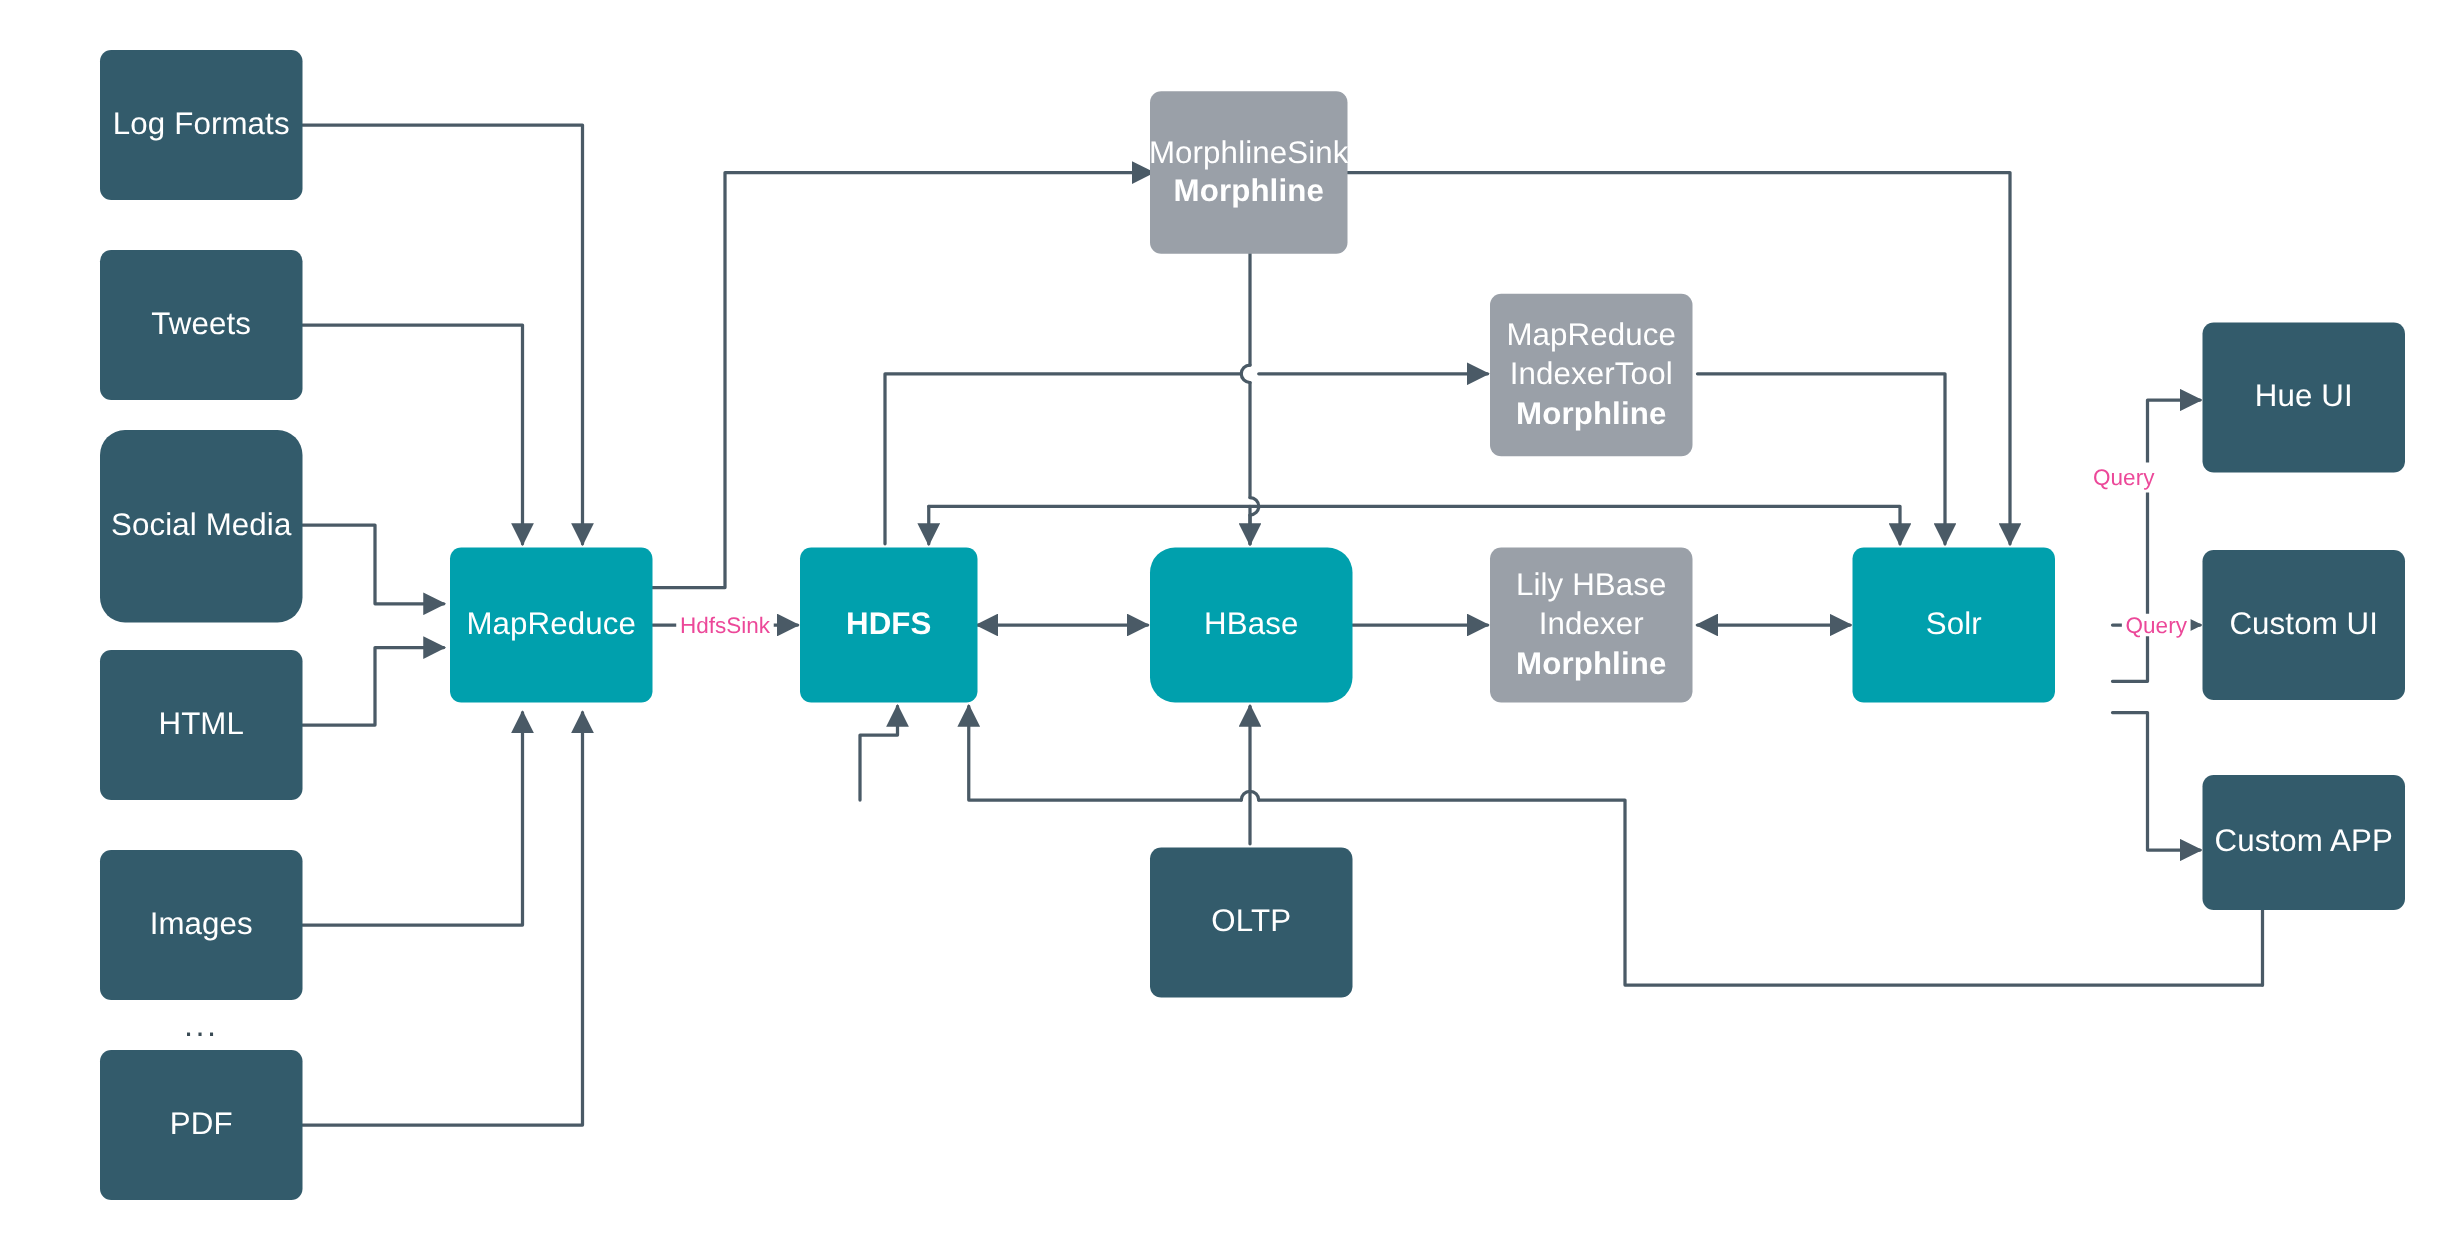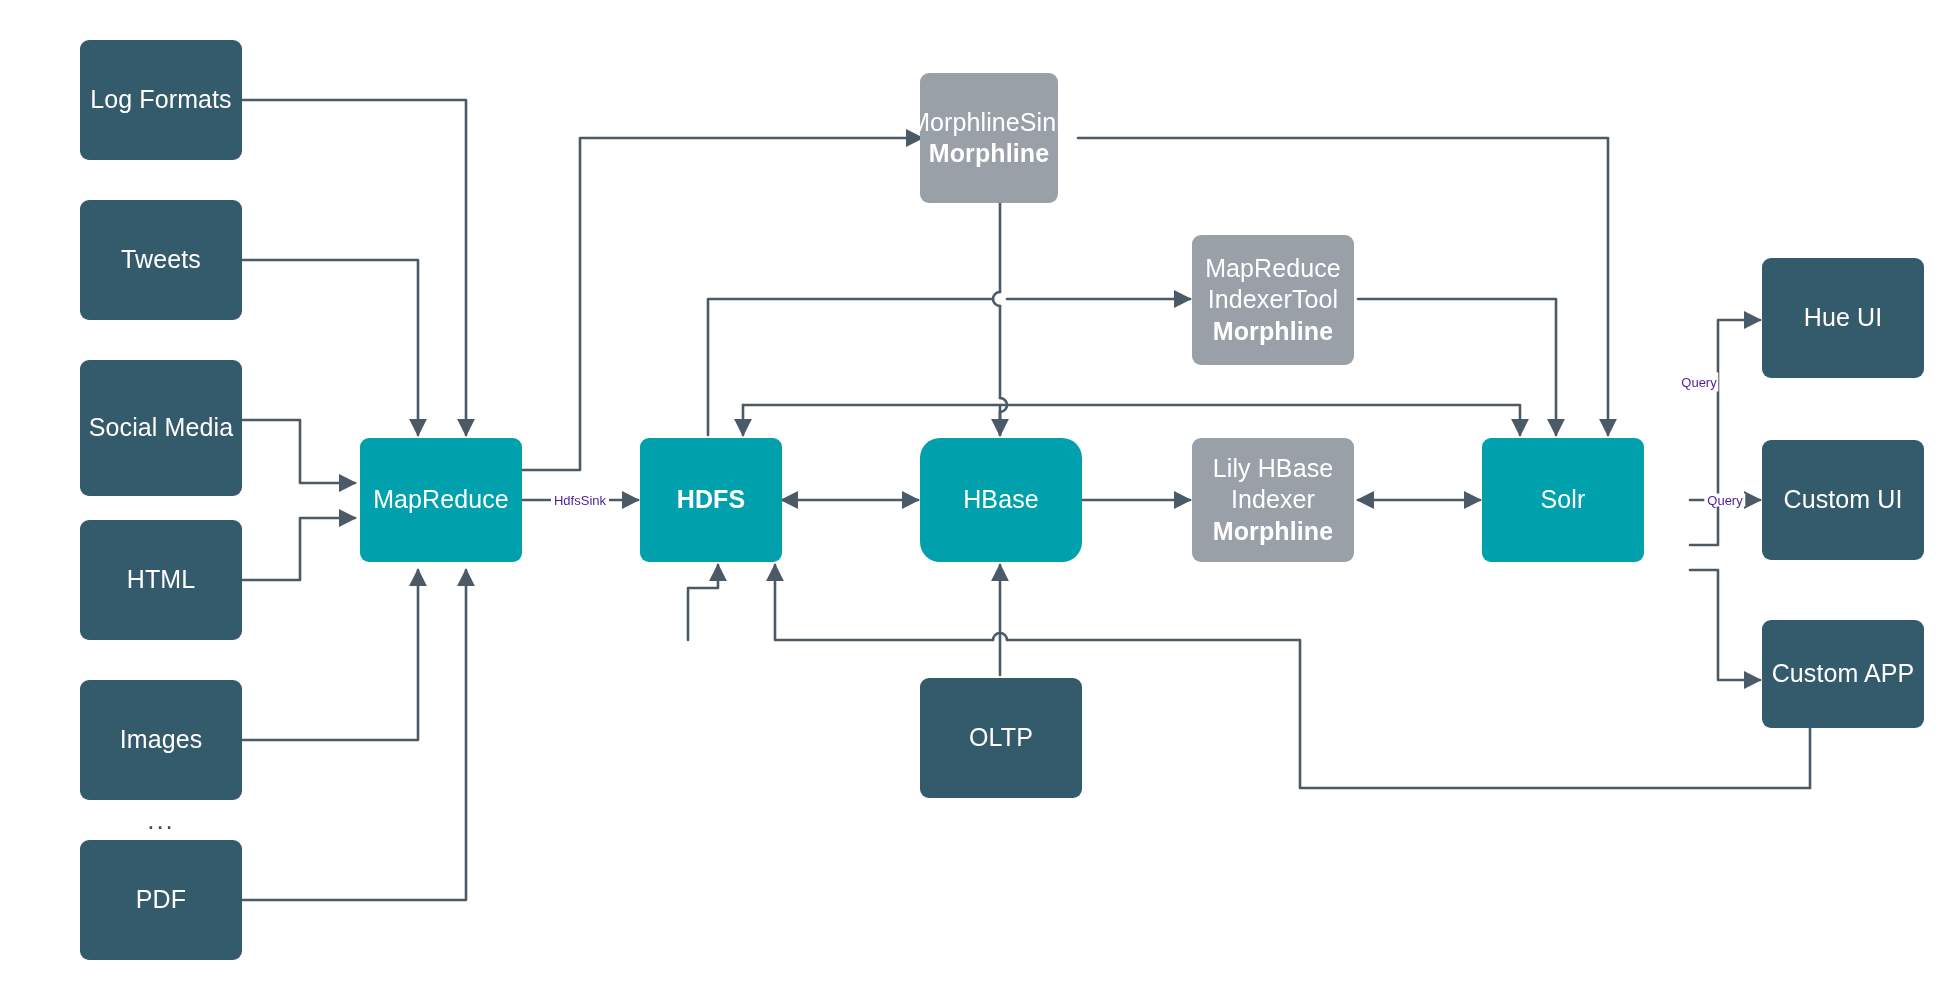--- a/index.html
+++ b/index.html
@@ -49,22 +49,22 @@
   }
   .node.source   { background: #335b6b; }
   .node.core     { background: #00a0ad; }
   .node.tool     { background: #9aa0a8; }
   .node.consumer { background: #335b6b; }
   .node .sub {
     font-weight: bold;
   }
   .edge-label {
     position: absolute;
-    font-size: 13px;
-    color: #4c1d95;
+    font-size: 18px;
+    color: #ec4899;
     background: #ffffff;
     padding: 0 3px;
     white-space: nowrap;
     user-select: none;
     transform: translate(-50%, -50%);
     line-height: 1;
   }
   .edge-label.vertical {
     padding: 3px 2px;
   }
@@ -155,21 +155,21 @@
   <div id="node-layer">
 
     <div class="node source" style="left:80px;  top:40px;  width:162px; height:120px;">
       <span>Log Formats</span>
     </div>
 
     <div class="node source" style="left:80px;  top:200px; width:162px; height:120px;">
       <span>Tweets</span>
     </div>
 
-    <div class="node source" style="left:80px;  top:360px; width:162px; height:136px;">
+    <div class="node source" style="left:80px;  top:344px; width:162px; height:154px;border-radius:20px;">
       <span>Social Media</span>
     </div>
 
     <div class="node source" style="left:80px;  top:680px; width:162px; height:120px;">
       <span>Images</span>
     </div>
 
     <div class="node source" style="left:80px;  top:520px; width:162px; height:120px;">
       <span>HTML</span>
     </div>
@@ -189,21 +189,21 @@
     </div>
 
     <div class="node core" style="left:920px; top:438px; width:162px; height:124px;border-radius:20px;">
       <span>HBase</span>
     </div>
 
     <div class="node core" style="left:1482px; top:438px; width:162px; height:124px;">
       <span>Solr</span>
     </div>
 
-    <div class="node tool" style="left:920px; top:73px; width:138px; height:130px;">
+    <div class="node tool" style="left:920px; top:73px; width:158px; height:130px;">
       <span>MorphlineSink</span>
       <span class="sub">Morphline</span>
     </div>
 
     <div class="node tool" style="left:1192px; top:235px; width:162px; height:130px;">
       <span>MapReduce</span>
       <span>IndexerTool</span>
       <span class="sub">Morphline</span>
     </div>
 

